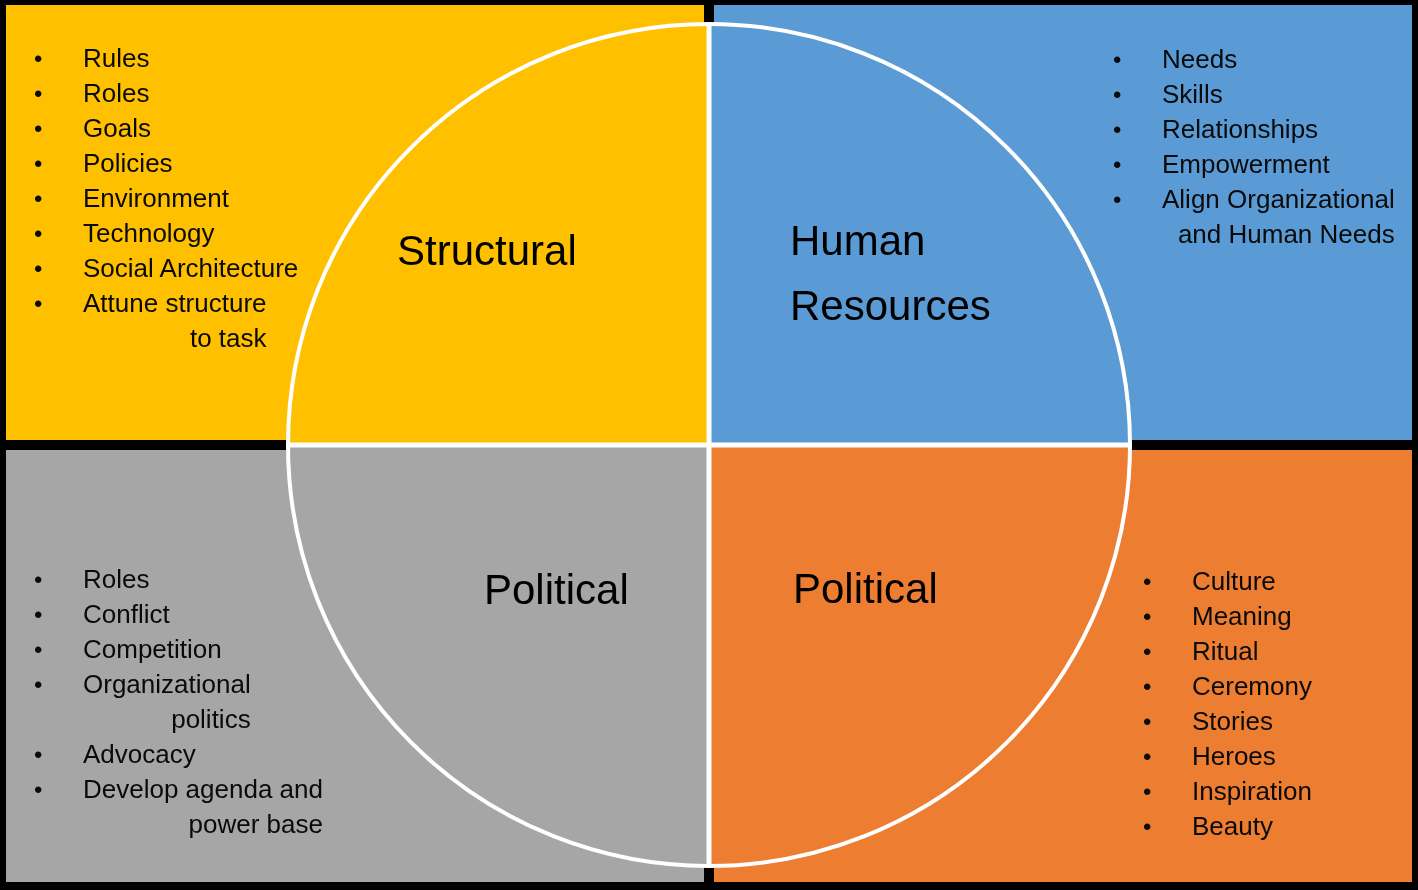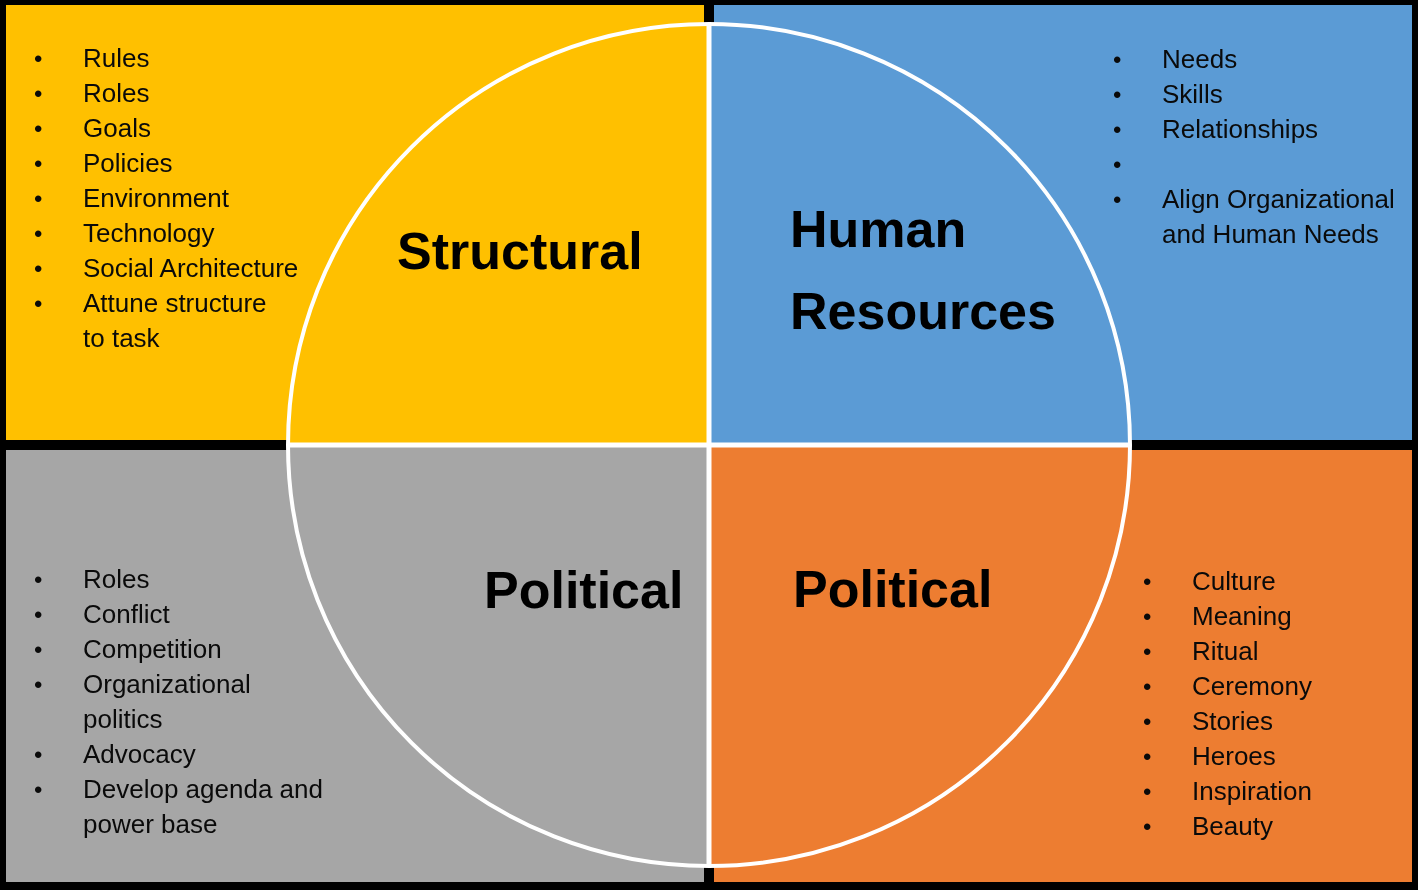--- a/index.html
+++ b/index.html
@@ -7,43 +7,43 @@
     width: 1418px; height: 890px;
     position: relative;
     background: #000000;
     font-family: "Liberation Sans", sans-serif;
     overflow: hidden;
   }
   #diagram-svg { position: absolute; left: 0; top: 0; }
 
   .quad-title {
     position: absolute;
-    font-weight: bold;
-    font-size: 52px;
+    font-weight: normal;
+    font-size: 42px;
     color: #000000;
     white-space: pre-line;
     line-height: 44px;
     letter-spacing: 0px;
   }
   #title-structural        { left: 397px; top: 229px; }
-  #title-human-resources   { left: 790px; top: 188px; line-height: 82px; }
+  #title-human-resources   { left: 790px; top: 208px; line-height: 65px; }
   #title-political         { left: 440px; top: 568px; margin-left: 44px; }
   #title-symbolic          { left: 793px; top: 567px; }
 
   ul.bullets {
     position: absolute;
     margin: 0; padding: 0;
     list-style: none;
     font-size: 26px;
     line-height: 35px;
     color: #0a0a0a;
   }
   ul.bullets li { display: flex; align-items: flex-start; }
   ul.bullets .dot { flex: none; width: 49px; font-size: 24px; }
-  ul.bullets .txt { white-space: pre-line; }
+  ul.bullets .txt { white-space: pre-line; text-align: right; }
 
   #list-structural       { left: 34px;   top: 41px;  }
   #list-human-resources  { left: 1113px; top: 42px;  }
   #list-political        { left: 34px;   top: 562px; }
   #list-symbolic         { left: 1143px; top: 564px; }
 </style>
 </head>
 <body>
 
 <svg id="diagram-svg" width="1418" height="890" viewBox="0 0 1418 890">
@@ -115,20 +115,21 @@
     <li>
       <span class="dot">•</span>
       <span class="txt">Skills</span>
     </li>
     <li>
       <span class="dot">•</span>
       <span class="txt">Relationships</span>
     </li>
     <li>
       <span class="dot">•</span>
+      <span class="txt">Empowerment</span>
     </li>
     <li>
       <span class="dot">•</span>
       <span class="txt">Align Organizational
 and Human Needs</span>
     </li>
   </ul>
 <ul class="bullets" id="list-political">
     <li>
       <span class="dot">•</span>

